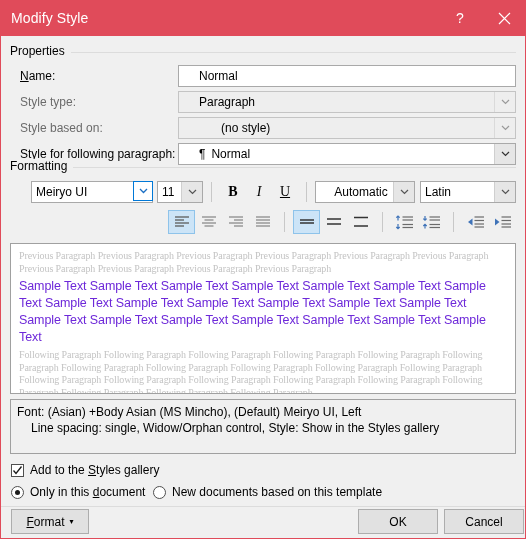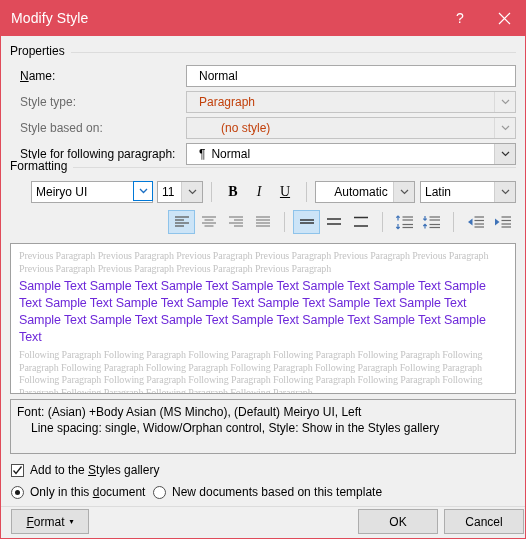--- a/index.html
+++ b/index.html
@@ -106,28 +106,27 @@
 
   .field {
     flex: 1;
     height: 22px;
     box-sizing: border-box;
     background: #ffffff;
     border: 1px solid #a9a9a9;
     display: flex;
     align-items: center;
     font-size: 12px;
-    padding: 0 12px;
-    position: relative;
-    margin-left: 8px;
+    padding: 0 20px;
+    position: relative;
   }
   .field.disabled {
     background: #eeeeee;
     border-color: #c4c4c4;
-    color: #c2410c;
+    color: #000000;
   }
   .field .val { line-height: 20px; white-space: nowrap; overflow: hidden; }
   .field .val.indent { padding-left: 22px; }
   .field .pilcrow { margin-right: 6px; font-size: 12px; }
 
   .dd-arrow {
     position: absolute;
     right: 0; top: 0;
     width: 20px; height: 20px;
     background: #e6e6e6;

